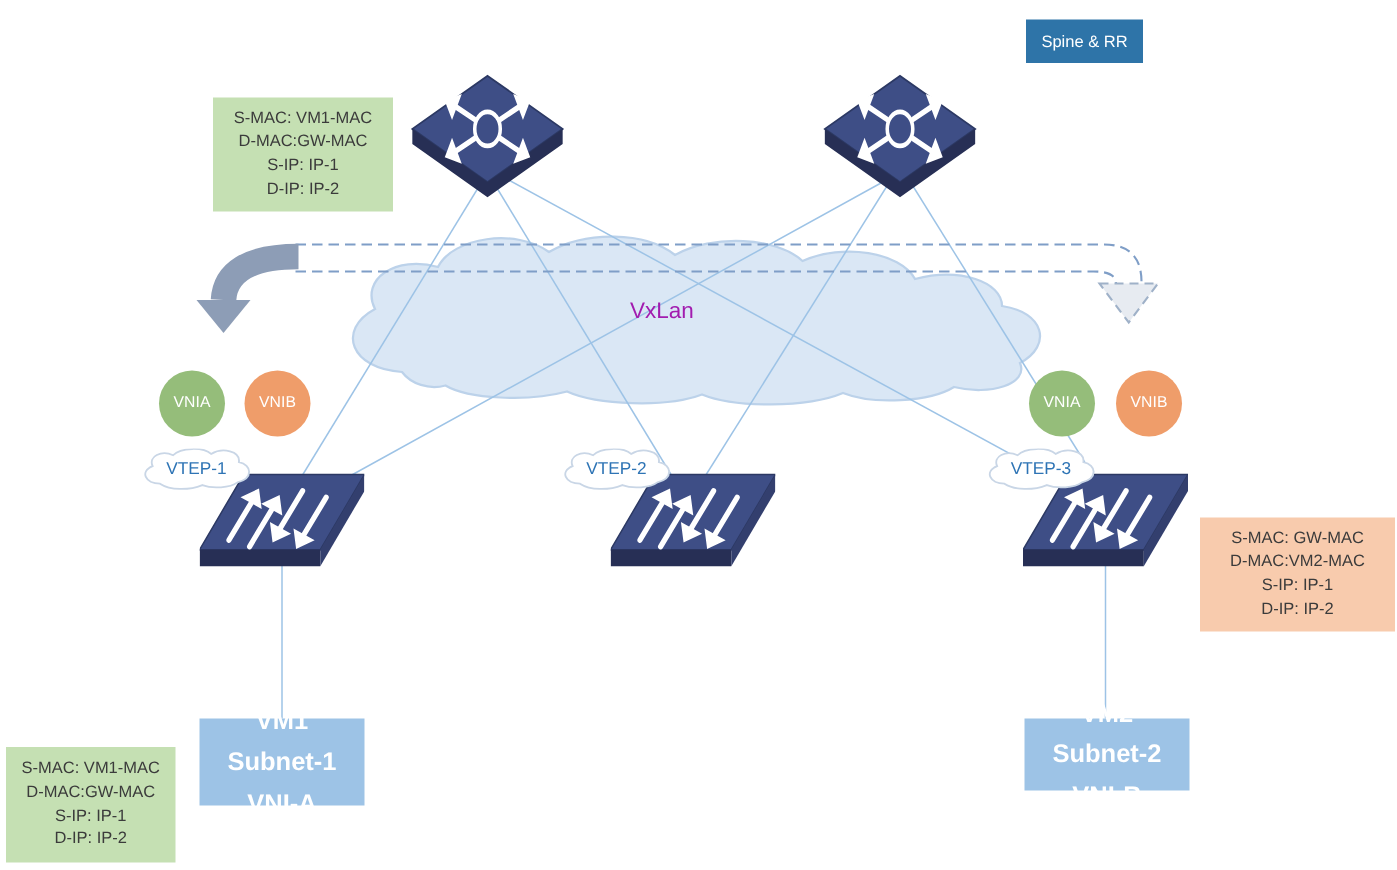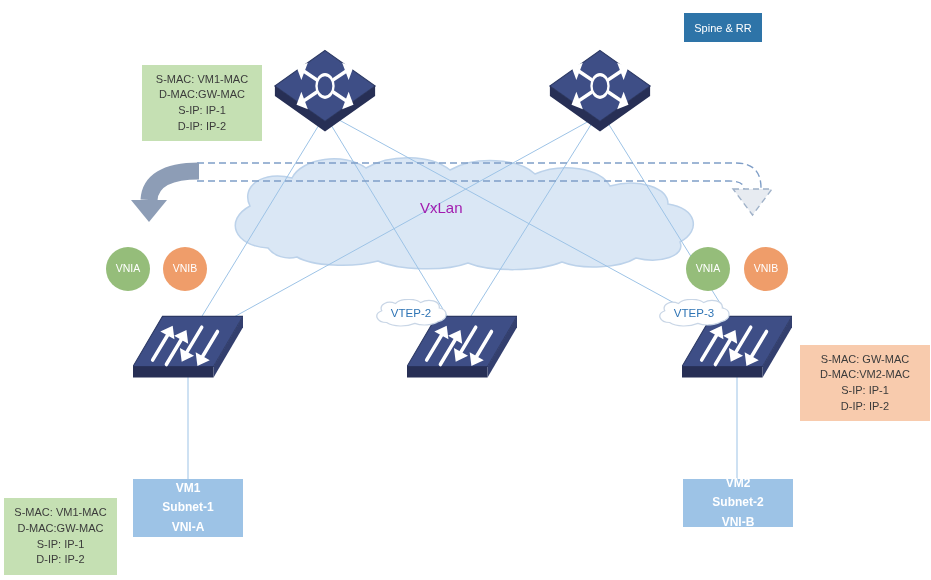--- a/index.html
+++ b/index.html
@@ -7,21 +7,21 @@
           font-family:"Liberation Sans","DejaVu Sans",sans-serif;}
   .overlay{position:absolute;left:0;top:0;z-index:1;}
   .icon{position:absolute;z-index:3;}
   .label-box{position:absolute;z-index:4;display:flex;flex-direction:column;align-items:center;
              justify-content:center;text-align:center;font-size:11px;color:#3b3b3b;line-height:1.42;}
   .peach{background:var(--peach,#f8cbad);}
   .green{background:var(--green,#c5e0b3);}
   .spine-label{position:absolute;z-index:4;background:var(--spine-label-bg,#2e74a8);color:#fff;
                font-size:11px;display:flex;align-items:center;justify-content:center;}
   .vm-box{position:absolute;z-index:4;background:var(--vm-blue,#9dc3e6);color:#fff;font-weight:700;
-          font-size:12px;display:flex;flex-direction:column;align-items:center;justify-content:center;
+          font-size:17px;display:flex;flex-direction:column;align-items:center;justify-content:center;
           text-align:center;line-height:1.6;}
   .vni-badge{position:absolute;z-index:4;width:44px;height:44px;border-radius:50%;color:#fff;
              display:flex;align-items:center;justify-content:center;
              font-size:10.5px;line-height:1.25;}
   .vni-a{background:var(--vni-green,#95bd7a);}
   .vni-b{background:var(--vni-orange,#ef9d6a);}
   .vtep-label{position:absolute;z-index:5;width:78px;height:28px;display:flex;align-items:center;
               justify-content:center;color:var(--vtep-text,#2e74b5);font-size:11.5px;}
   .vtep-label svg{position:absolute;left:0;top:0;width:100%;height:100%;overflow:visible;}
   .vtep-label span{position:relative;z-index:1;}
@@ -127,20 +127,26 @@
 
   <div class="vni-badge vni-a" style="left:686px;top:247px">
     <span>VNI</span>
     <span>A</span>
   </div>
   <div class="vni-badge vni-b" style="left:744px;top:247px">
     <span>VNI</span>
     <span>B</span>
   </div>
 
+  <div class="vtep-label" style="left:92px;top:299px">
+    <svg>
+        <use href="#mini-cloud" width="100%" height="100%"></use>
+      </svg>
+    <span>VTEP-1</span>
+  </div>
   <div class="vtep-label" style="left:372px;top:299px">
     <svg>
         <use href="#mini-cloud" width="100%" height="100%"></use>
       </svg>
     <span>VTEP-2</span>
   </div>
   <div class="vtep-label" style="left:655px;top:299px">
     <svg>
         <use href="#mini-cloud" width="100%" height="100%"></use>
       </svg>

